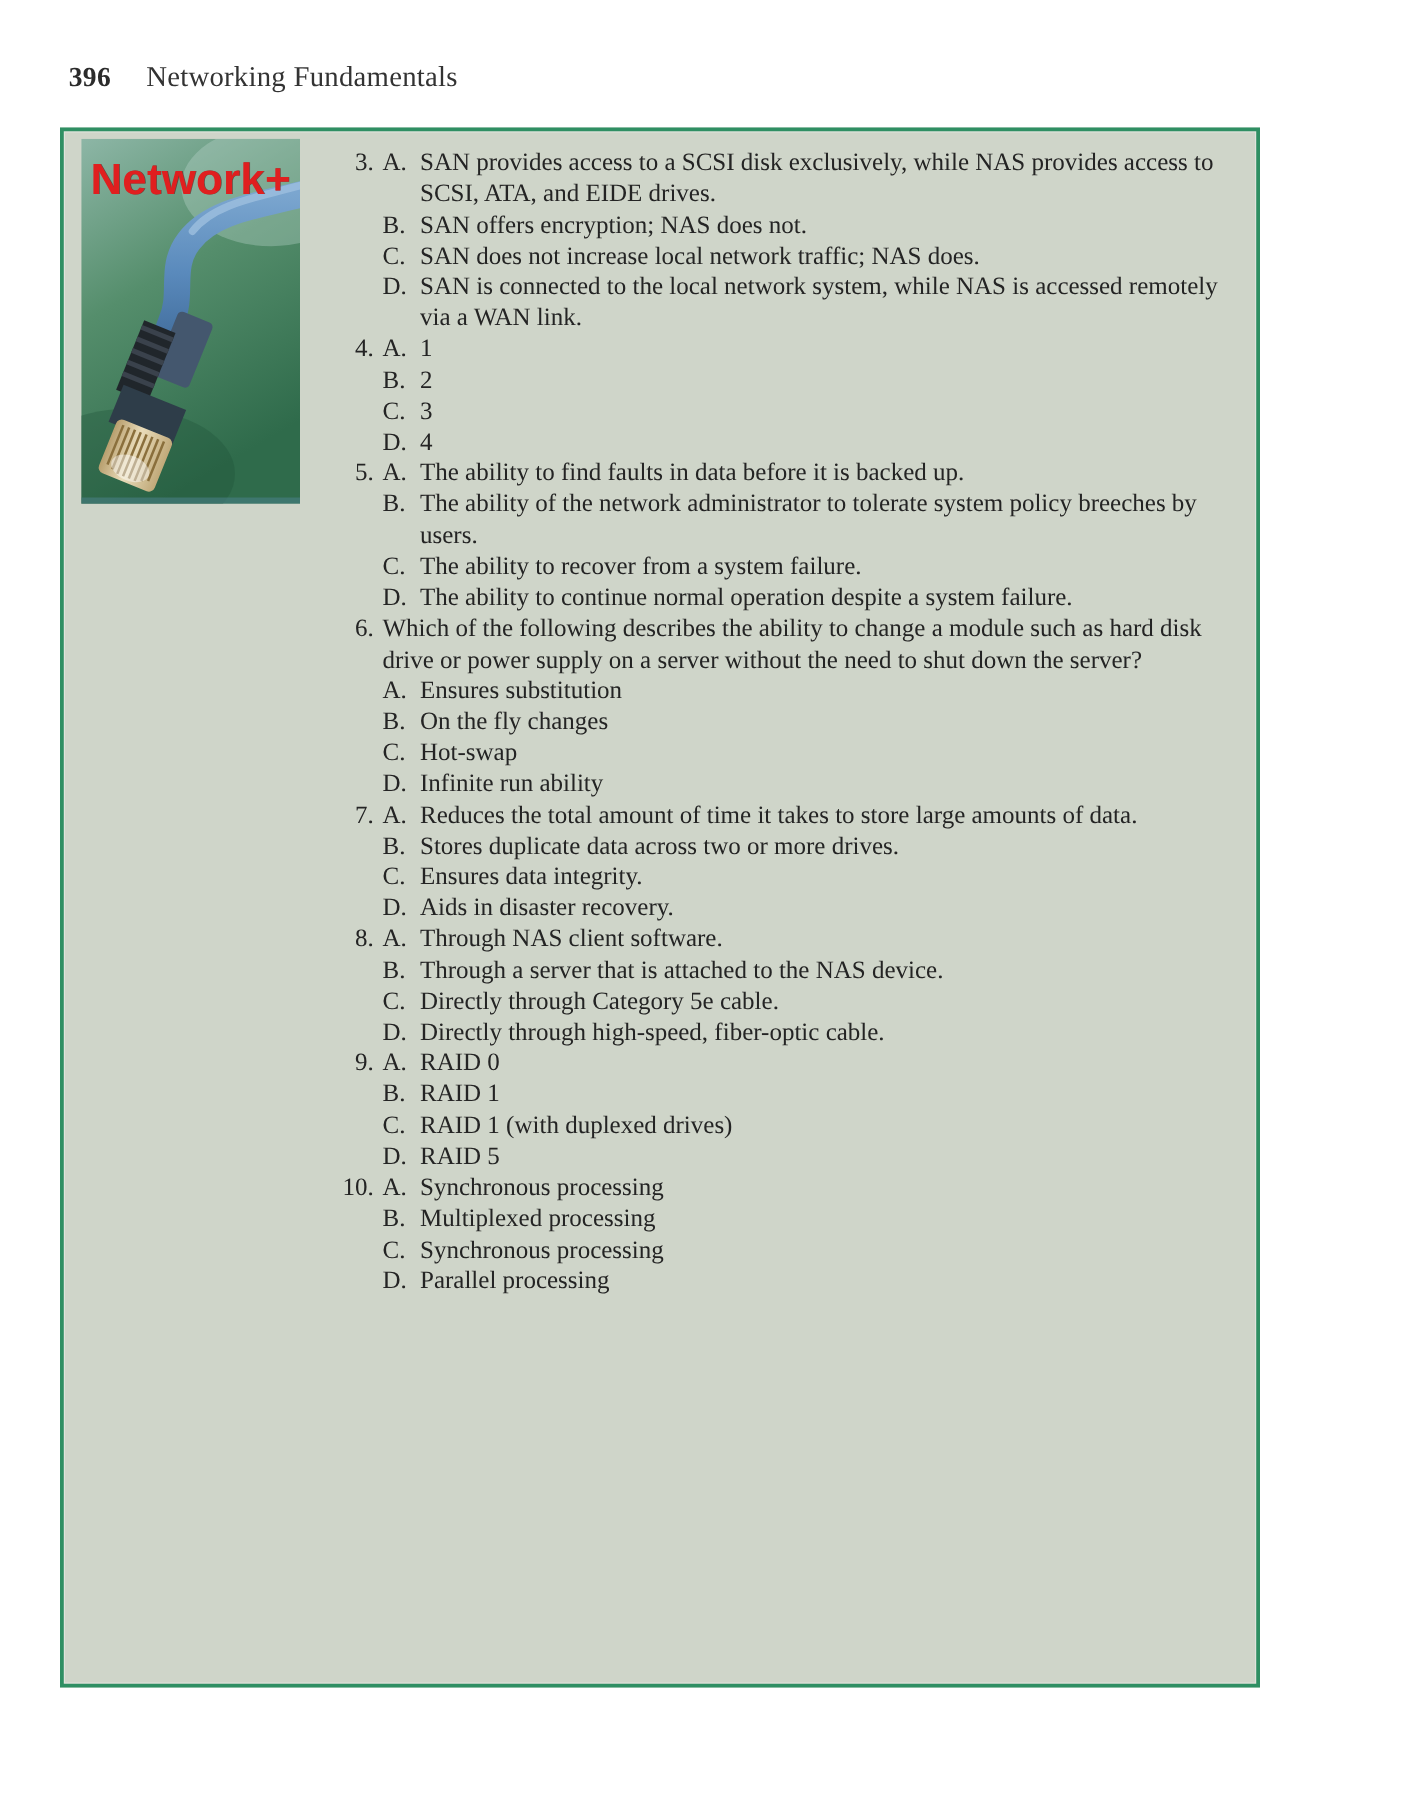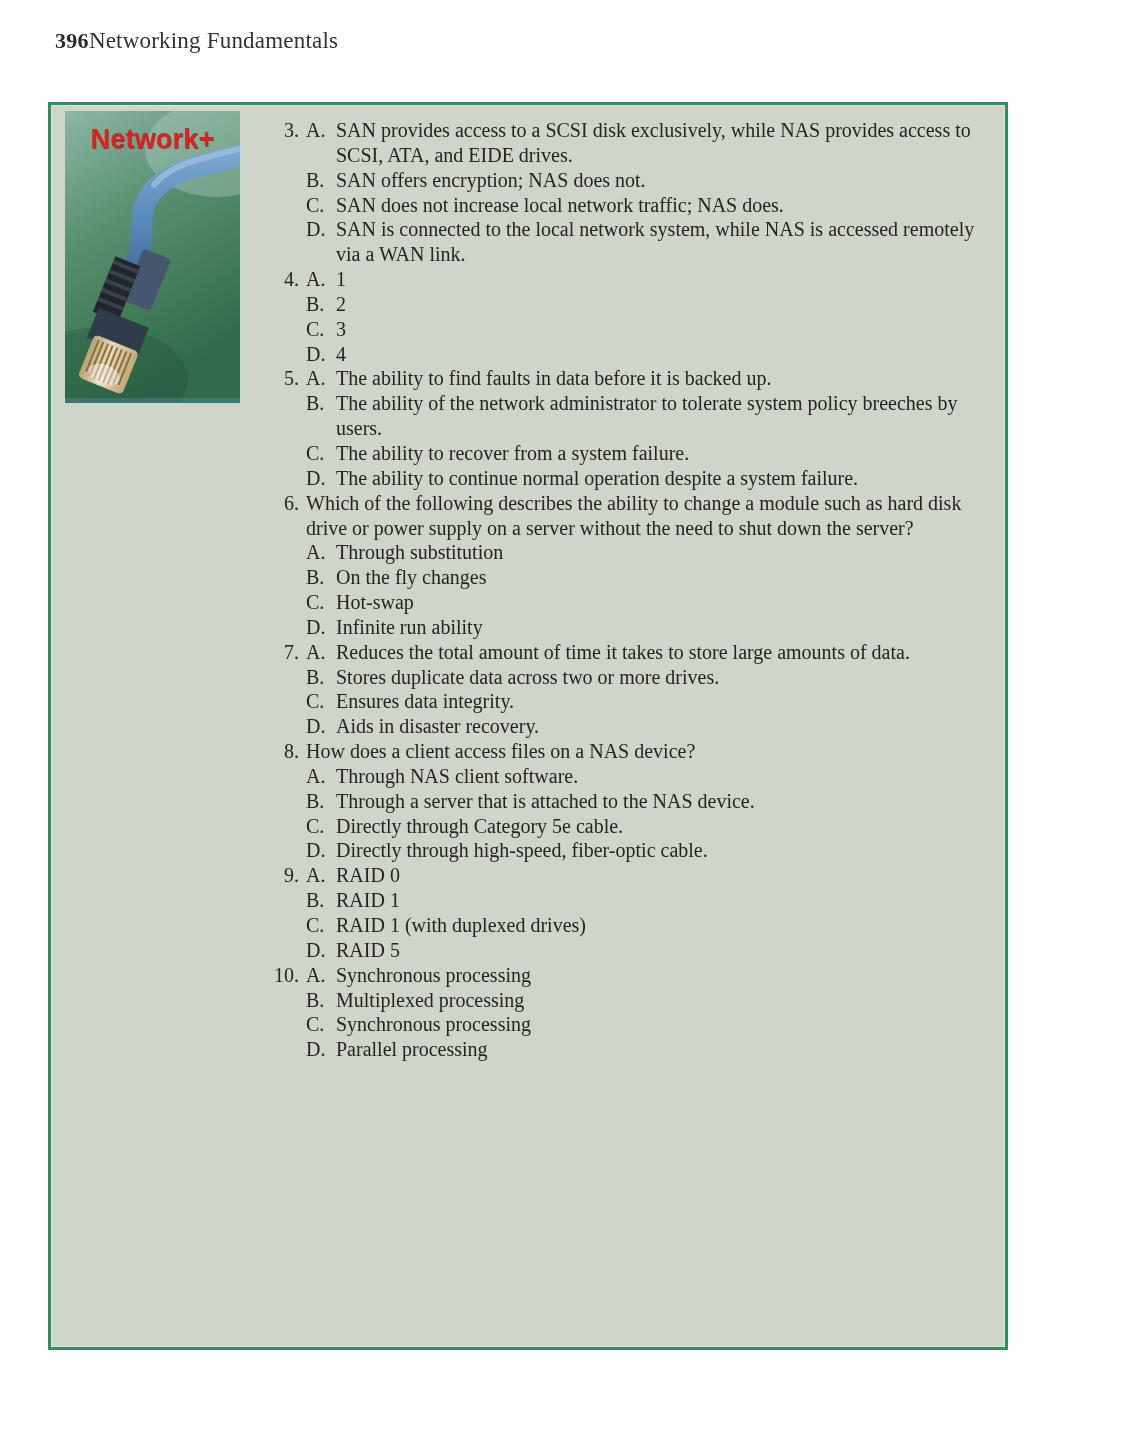--- a/index.html
+++ b/index.html
@@ -13,24 +13,25 @@
   body {
     width: 1133px;
     height: 1456px;
     position: relative;
     background: #ffffff;
     font-family: "Liberation Serif", serif;
     color: var(--body-text);
   }
   .page-header {
     position: absolute;
-    top: 28px;
+    top: 49px;
     left: 55px;
     display: flex;
     align-items: baseline;
+    gap: 28px;
     color: #2b2b2b;
   }
   .folio {
     font-weight: bold;
     font-size: 22px;
     letter-spacing: 0.3px;
   }
   .running-head {
     font-size: 23px;
     letter-spacing: 0.2px;
@@ -56,21 +57,21 @@
   }
   .logo svg { display: block; width: 175px; height: 292px; }
   .logo-text {
     position: absolute;
     top: 13px;
     left: 0;
     width: 100%;
     text-align: center;
     font-family: "Liberation Sans", sans-serif;
     font-weight: bold;
-    font-size: 27px;
+    font-size: 35px;
     letter-spacing: 0.2px;
     color: var(--logo-text-color);
     text-shadow: 0.5px 0.5px 0 rgba(60,10,10,0.55);
   }
   .questions {
     position: absolute;
     left: 216px;
     top: 13px;
     width: 734px;
     margin: 0;
@@ -218,21 +219,21 @@
             <span class="otext">The ability to continue normal operation despite a system failure.</span>
           </div>
         </div>
       </li>
       <li class="question">
         <span class="qnum">6.</span>
         <div class="qbody">
           <div class="qtext">Which of the following describes the ability to change a module such as hard disk drive or power supply on a server without the need to shut down the server?</div>
           <div class="option">
             <span class="oletter">A.</span>
-            <span class="otext">Through substitution</span>
+            <span class="otext">Ensures substitution</span>
           </div>
           <div class="option">
             <span class="oletter">B.</span>
             <span class="otext">On the fly changes</span>
           </div>
           <div class="option">
             <span class="oletter">C.</span>
             <span class="otext">Hot-swap</span>
           </div>
           <div class="option">
@@ -258,21 +259,20 @@
           </div>
           <div class="option">
             <span class="oletter">D.</span>
             <span class="otext">Aids in disaster recovery.</span>
           </div>
         </div>
       </li>
       <li class="question">
         <span class="qnum">8.</span>
         <div class="qbody">
-          <div class="qtext">How does a client access files on a NAS device?</div>
           <div class="option">
             <span class="oletter">A.</span>
             <span class="otext">Through NAS client software.</span>
           </div>
           <div class="option">
             <span class="oletter">B.</span>
             <span class="otext">Through a server that is attached to the NAS device.</span>
           </div>
           <div class="option">
             <span class="oletter">C.</span>

